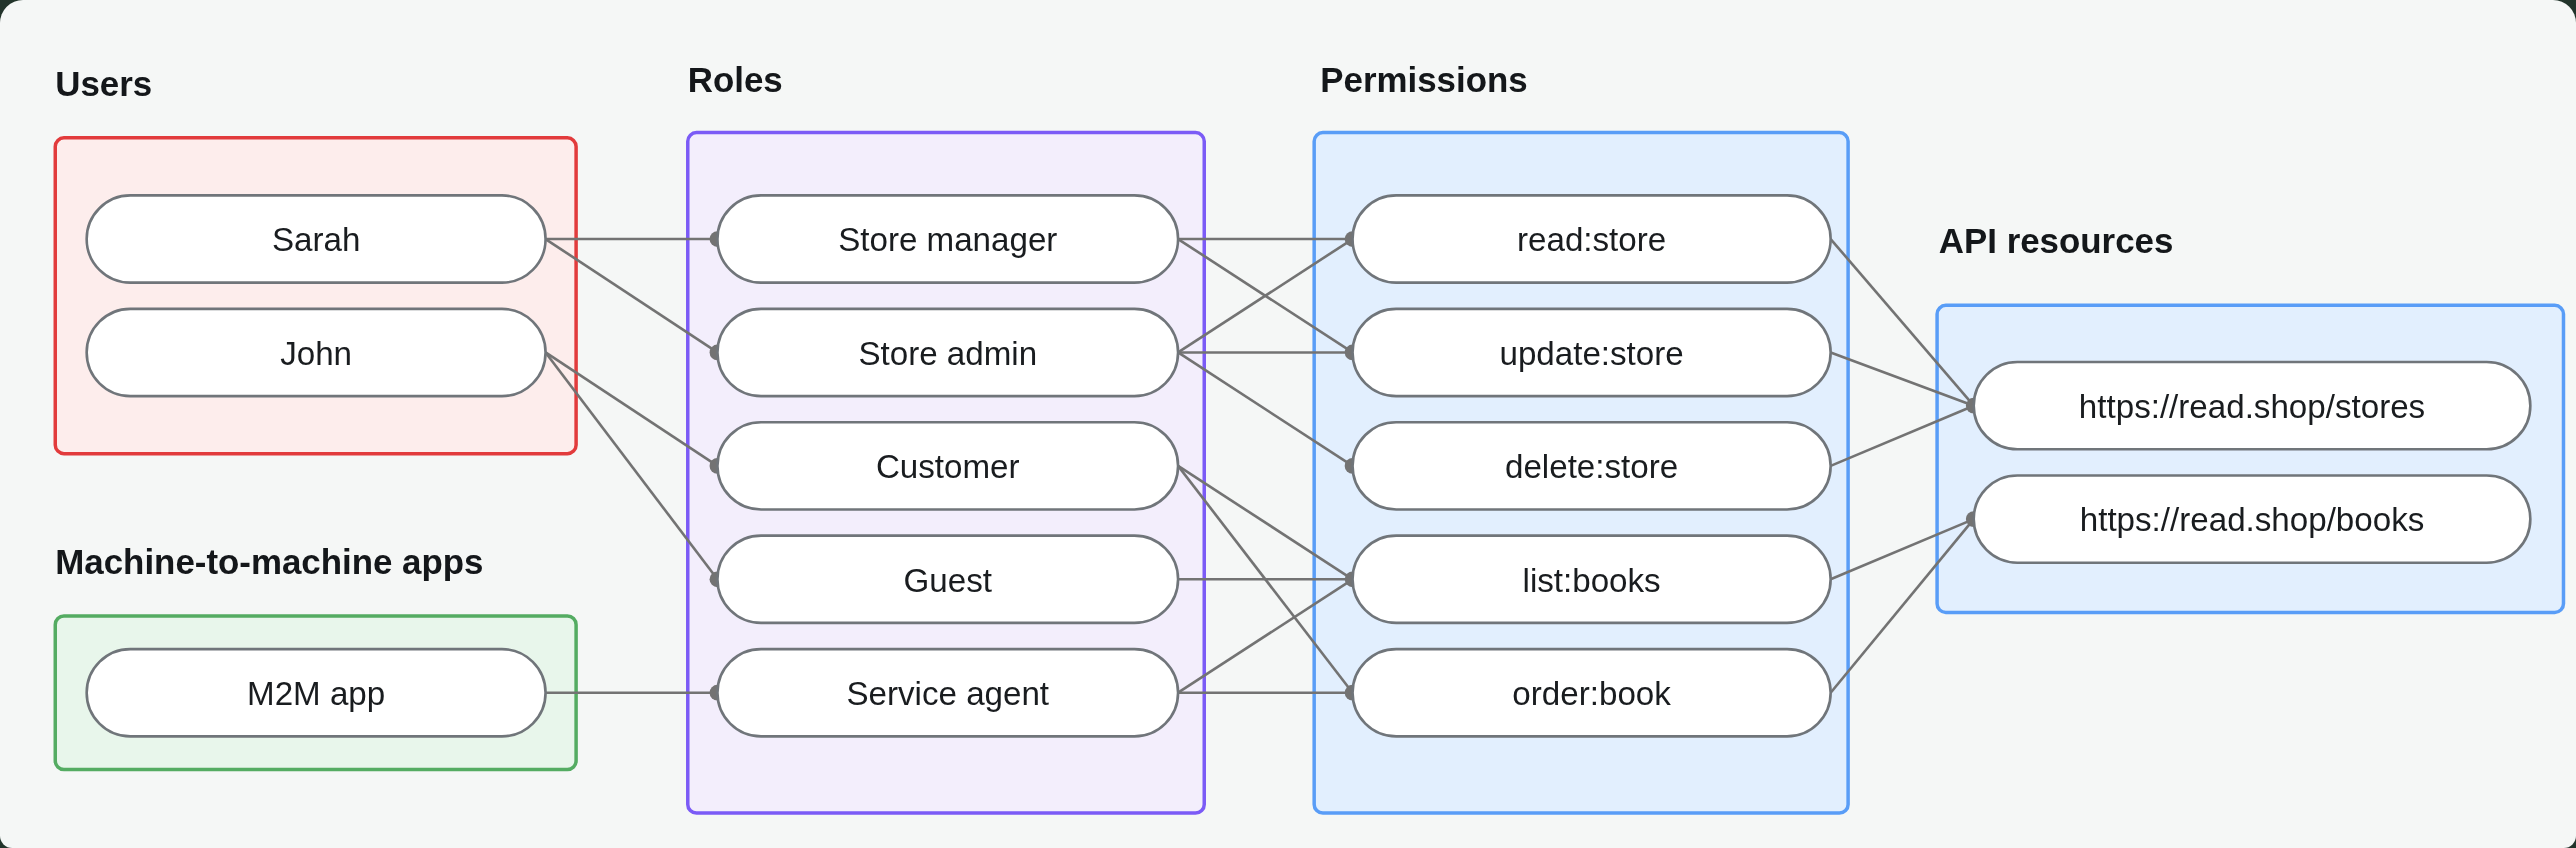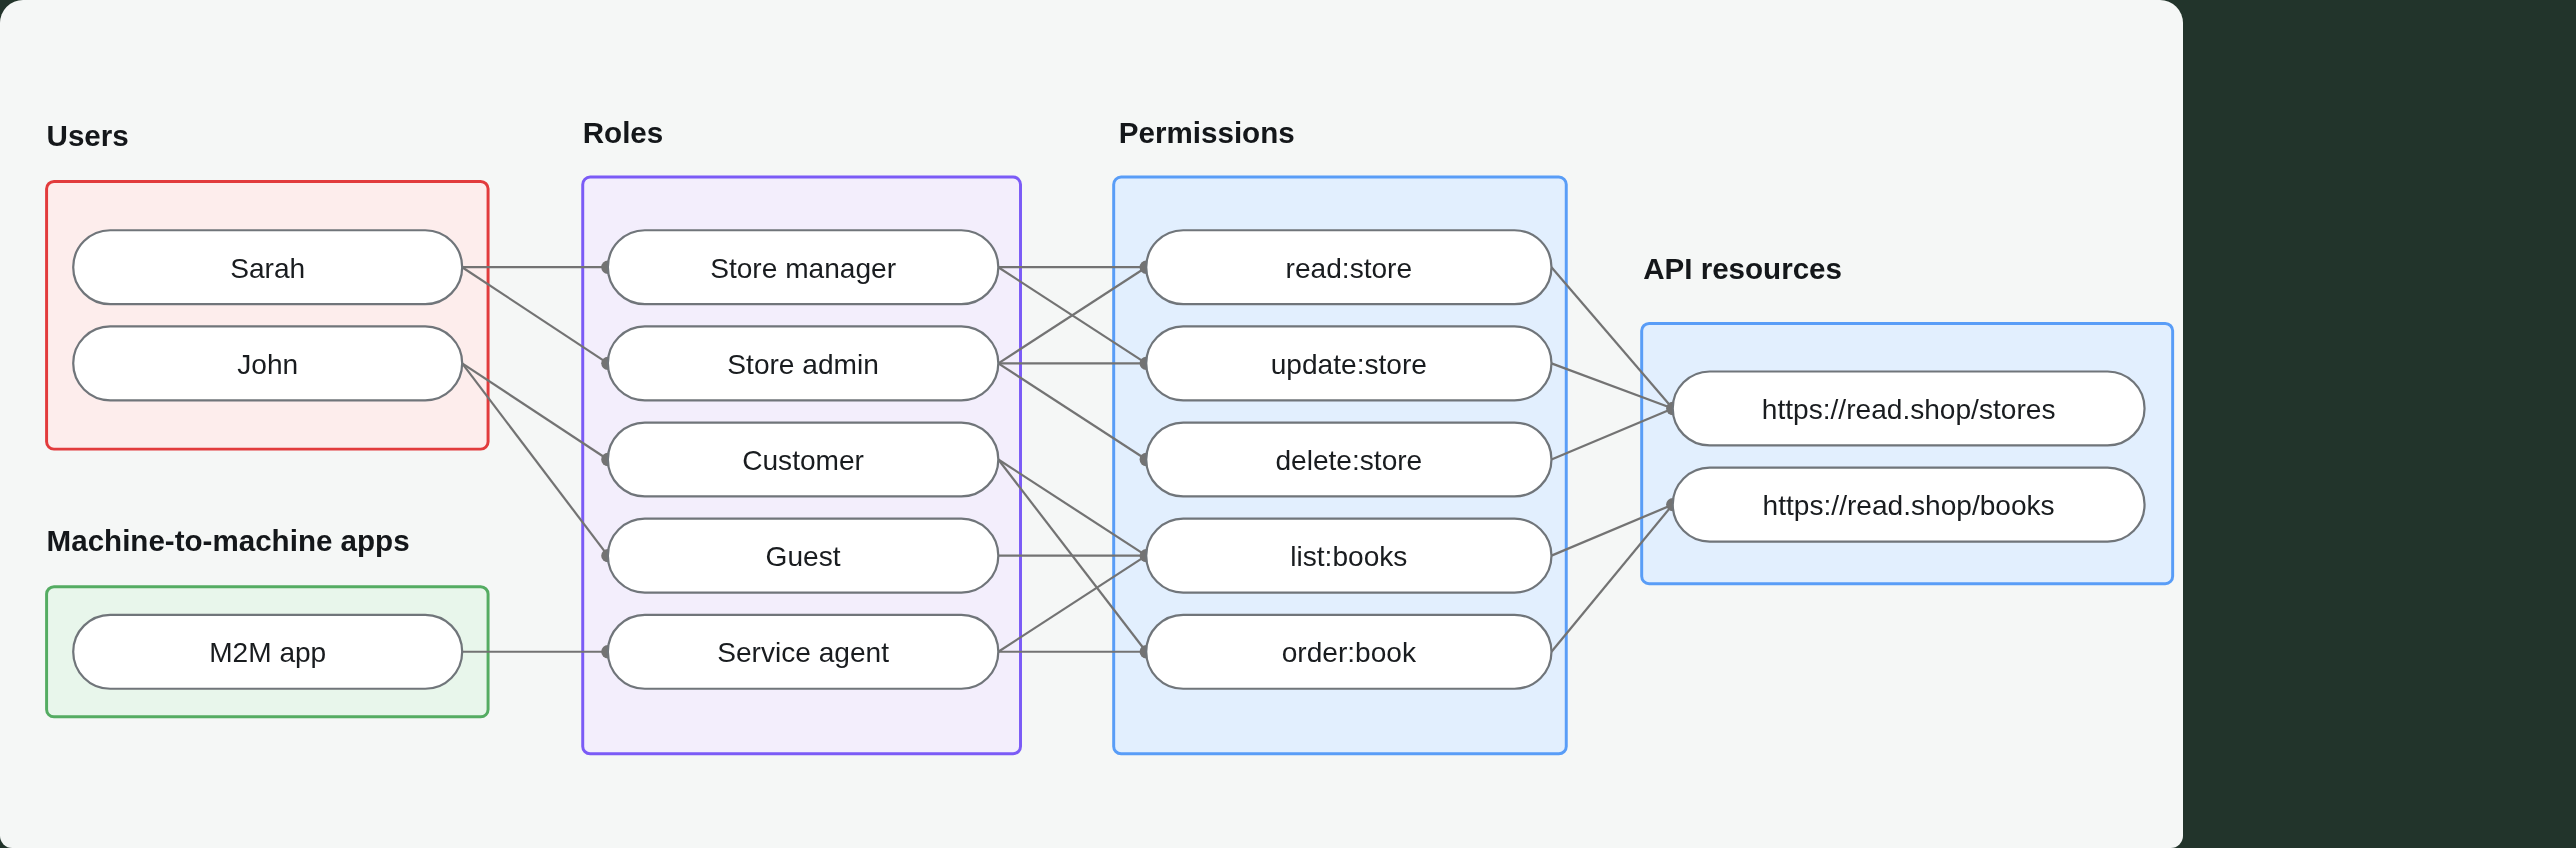--- a/index.html
+++ b/index.html
@@ -8,21 +8,21 @@
     --red-border:#e23b3c; --red-fill:#fdedec;
     --green-border:#54ac62; --green-fill:#e8f6eb;
     --purple-border:#7b5bf6; --purple-fill:#f3eefc;
     --blue-border:#599df7; --blue-fill:#e2effe;
     --node-border:#70757a; --node-fill:#ffffff;
     --edge:#737373;
     --label:#14171a; --node-text:#191c1f;
   }
   html,body{margin:0;padding:0;}
   body{background:var(--page-bg);font-family:"Liberation Sans", sans-serif;}
-  .stage{position:relative;width:2183px;height:848px;background:var(--page-bg);}
+  .stage{position:relative;width:2576px;height:848px;background:var(--page-bg);}
   .card{
     position:absolute;inset:0;
     background:var(--canvas-bg);
     border-radius:23px 23px 12.2px 12.2px;
     overflow:hidden;
   }
   svg{display:block;width:100%;height:100%;}
   .group-box{stroke-width:4;rx:10;}
   .box-users{fill:var(--red-fill);stroke:var(--red-border);}
   .box-m2m{fill:var(--green-fill);stroke:var(--green-border);}

